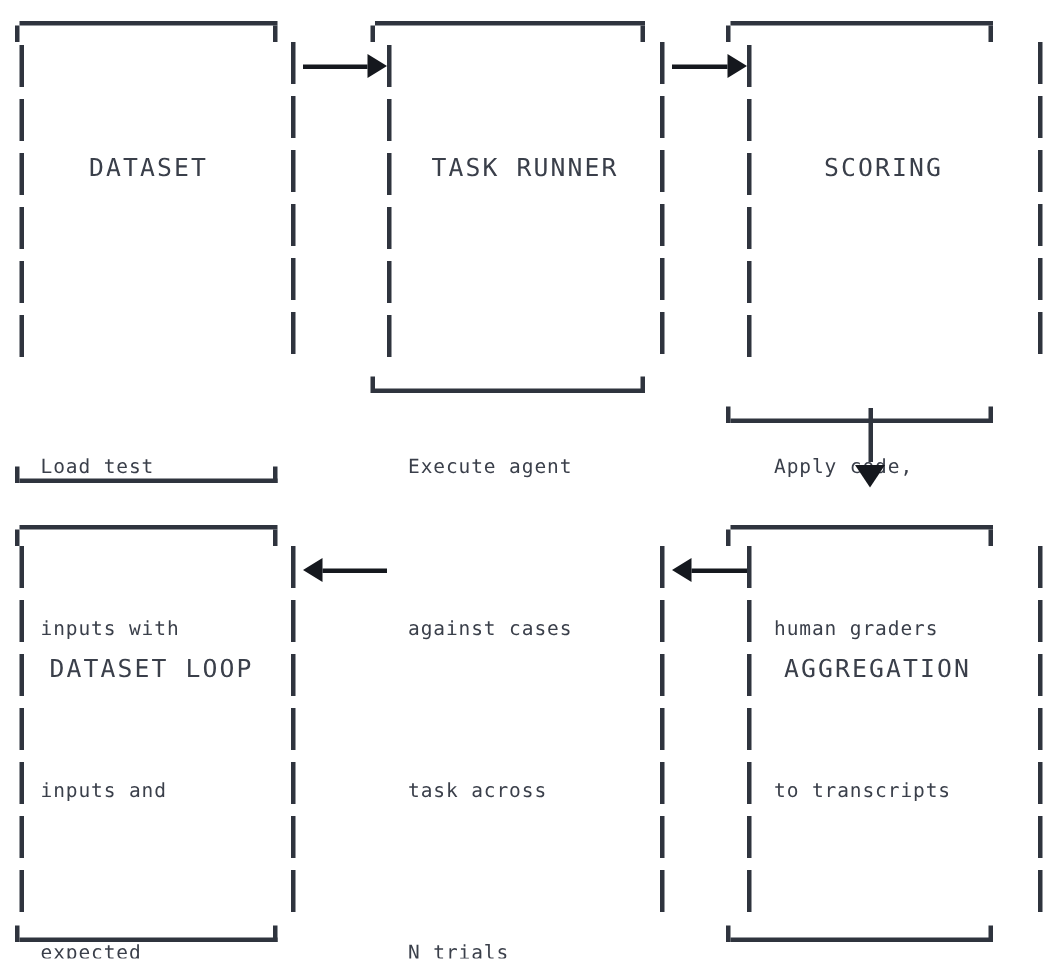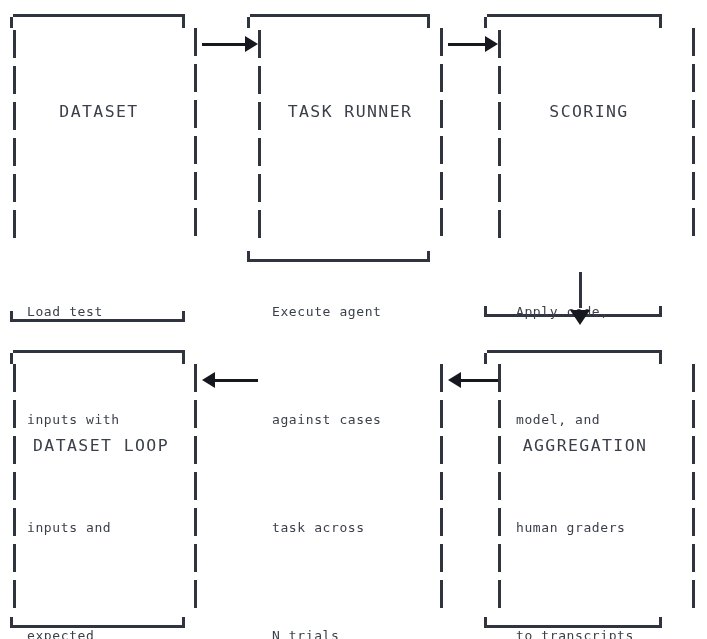--- a/index.html
+++ b/index.html
@@ -195,42 +195,41 @@
 
   <div class="pipes" style="left:440px; top:28px; height:222px;">
     <div class="seg" style="top:0px;   height:28px;"></div>
     <div class="seg" style="top:36px;  height:28px;"></div>
     <div class="seg" style="top:72px;  height:28px;"></div>
     <div class="seg" style="top:108px; height:28px;"></div>
     <div class="seg" style="top:144px; height:28px;"></div>
     <div class="seg" style="top:180px; height:28px;"></div>
   </div>
 
-  <div class="node" style="left:498px; top:14px; width:164px; height:303px;text-decoration:underline;">
+  <div class="node" style="left:498px; top:14px; width:164px; height:268px;text-decoration:underline;">
     <div class="rail top" style="left:-11px; right:0;">
       <div class="tick l"></div>
       <div class="tick r"></div>
     </div>
     <div class="rail bot" style="left:-11px; right:0;">
       <div class="tick l"></div>
       <div class="tick r"></div>
     </div>
     <div class="pipes" style="left:0;">
       <div class="seg" style="top:16px;  height:28px;"></div>
       <div class="seg" style="top:52px;  height:28px;"></div>
       <div class="seg" style="top:88px;  height:28px;"></div>
       <div class="seg" style="top:124px; height:28px;"></div>
       <div class="seg" style="top:160px; height:28px;"></div>
       <div class="seg" style="top:196px; height:28px;"></div>
     </div>
     <div class="ntext" style="padding:8px 0 0 18px;">
       <div class="ntitle">SCORING</div>
       <div style="height:20px;"></div>
       <div class="nbody">Apply code,</div>
-      <div class="nbody">model, and</div>
       <div class="nbody">human graders</div>
       <div class="nbody">to transcripts</div>
       
     </div>
   </div>
 
   <div class="pipes" style="left:692px; top:28px; height:222px;">
     <div class="seg" style="top:0px;   height:28px;"></div>
     <div class="seg" style="top:36px;  height:28px;"></div>
     <div class="seg" style="top:72px;  height:28px;"></div>

